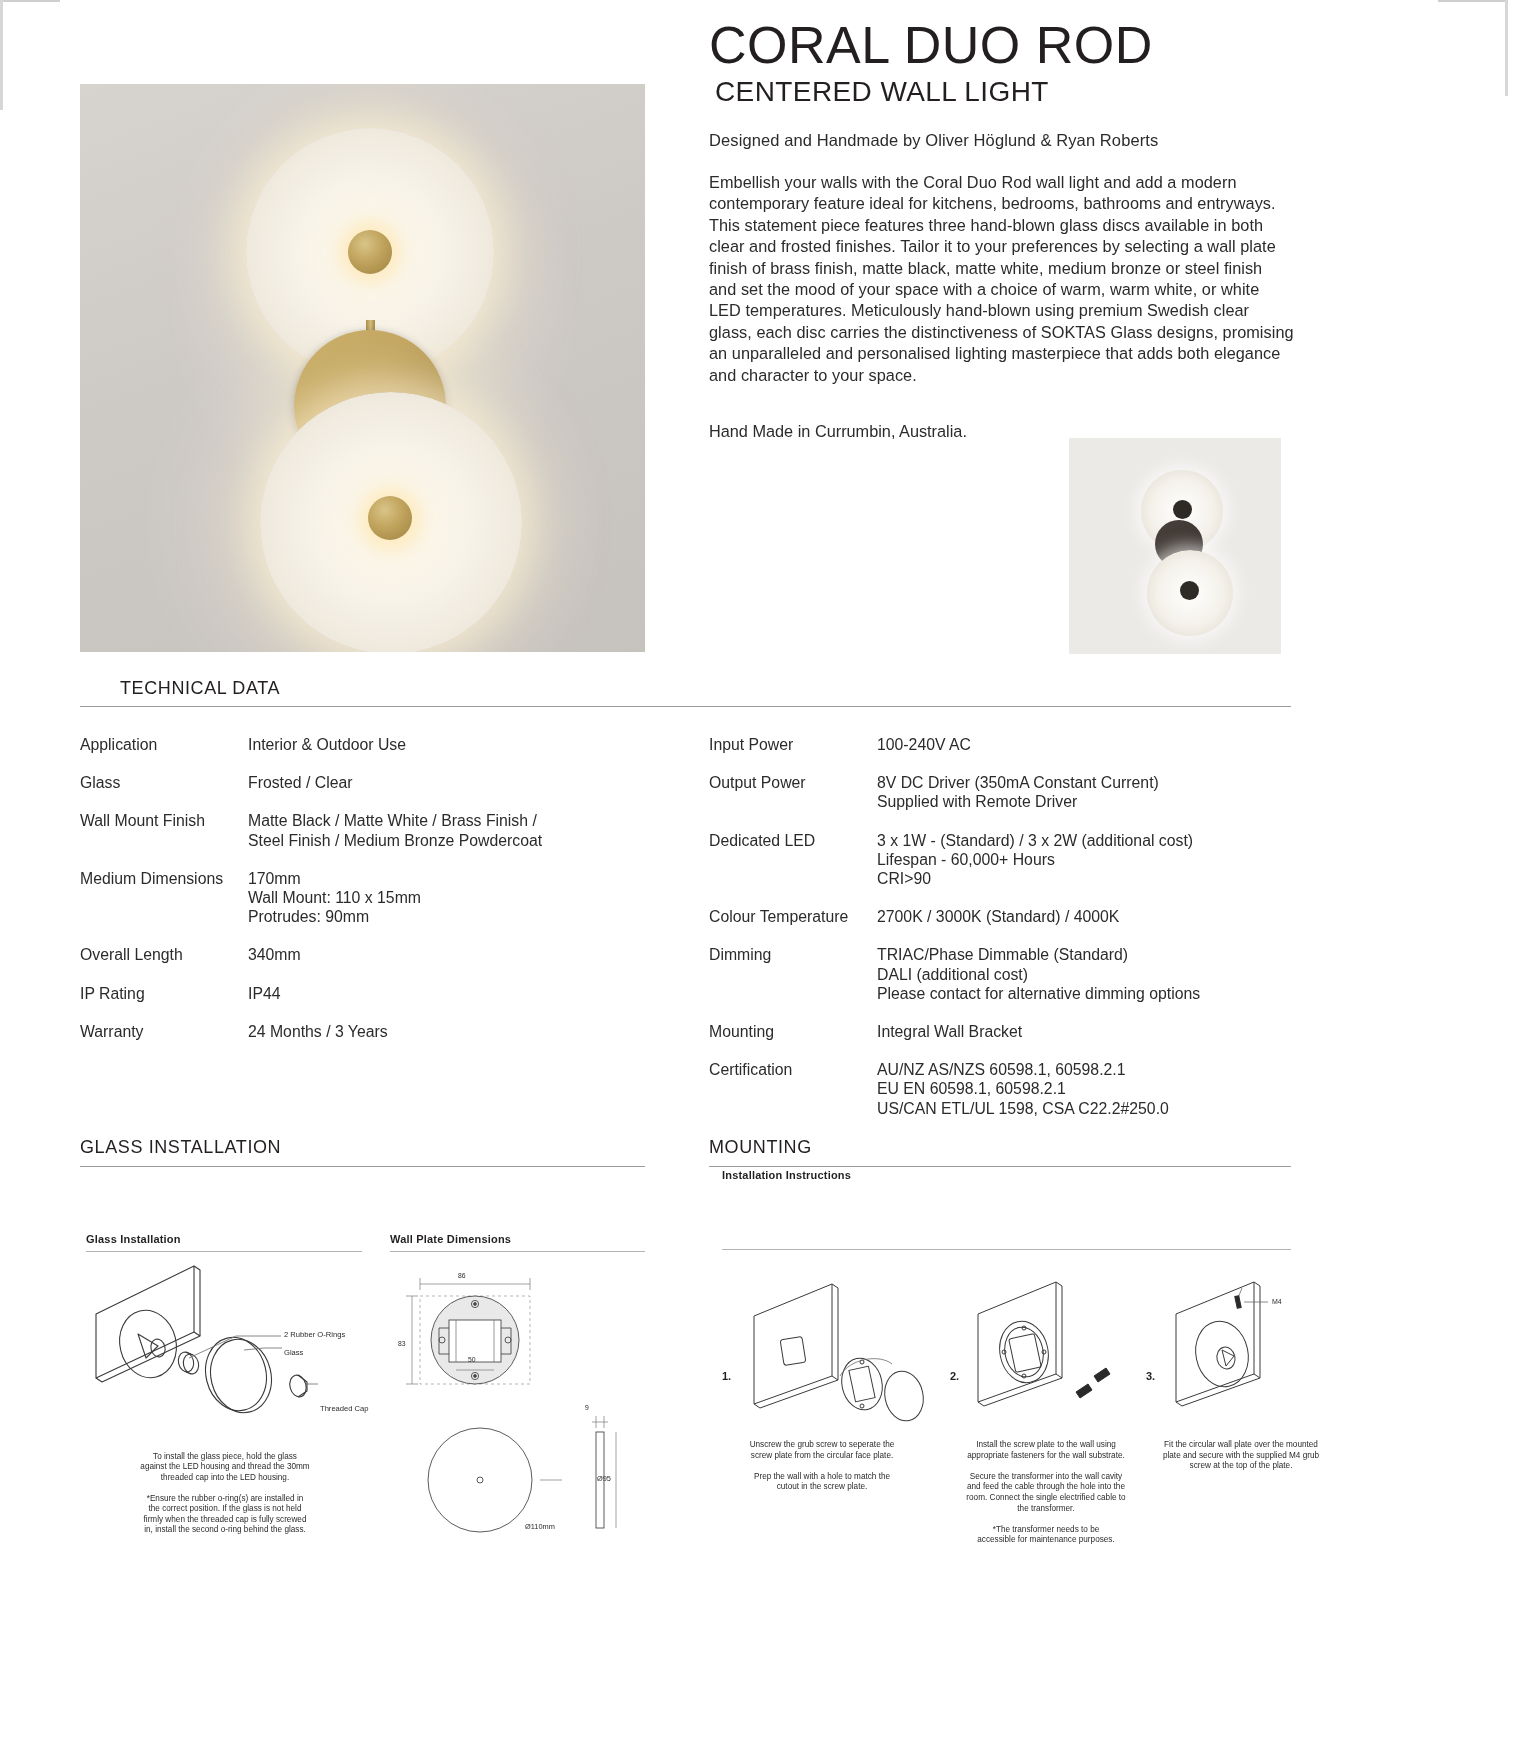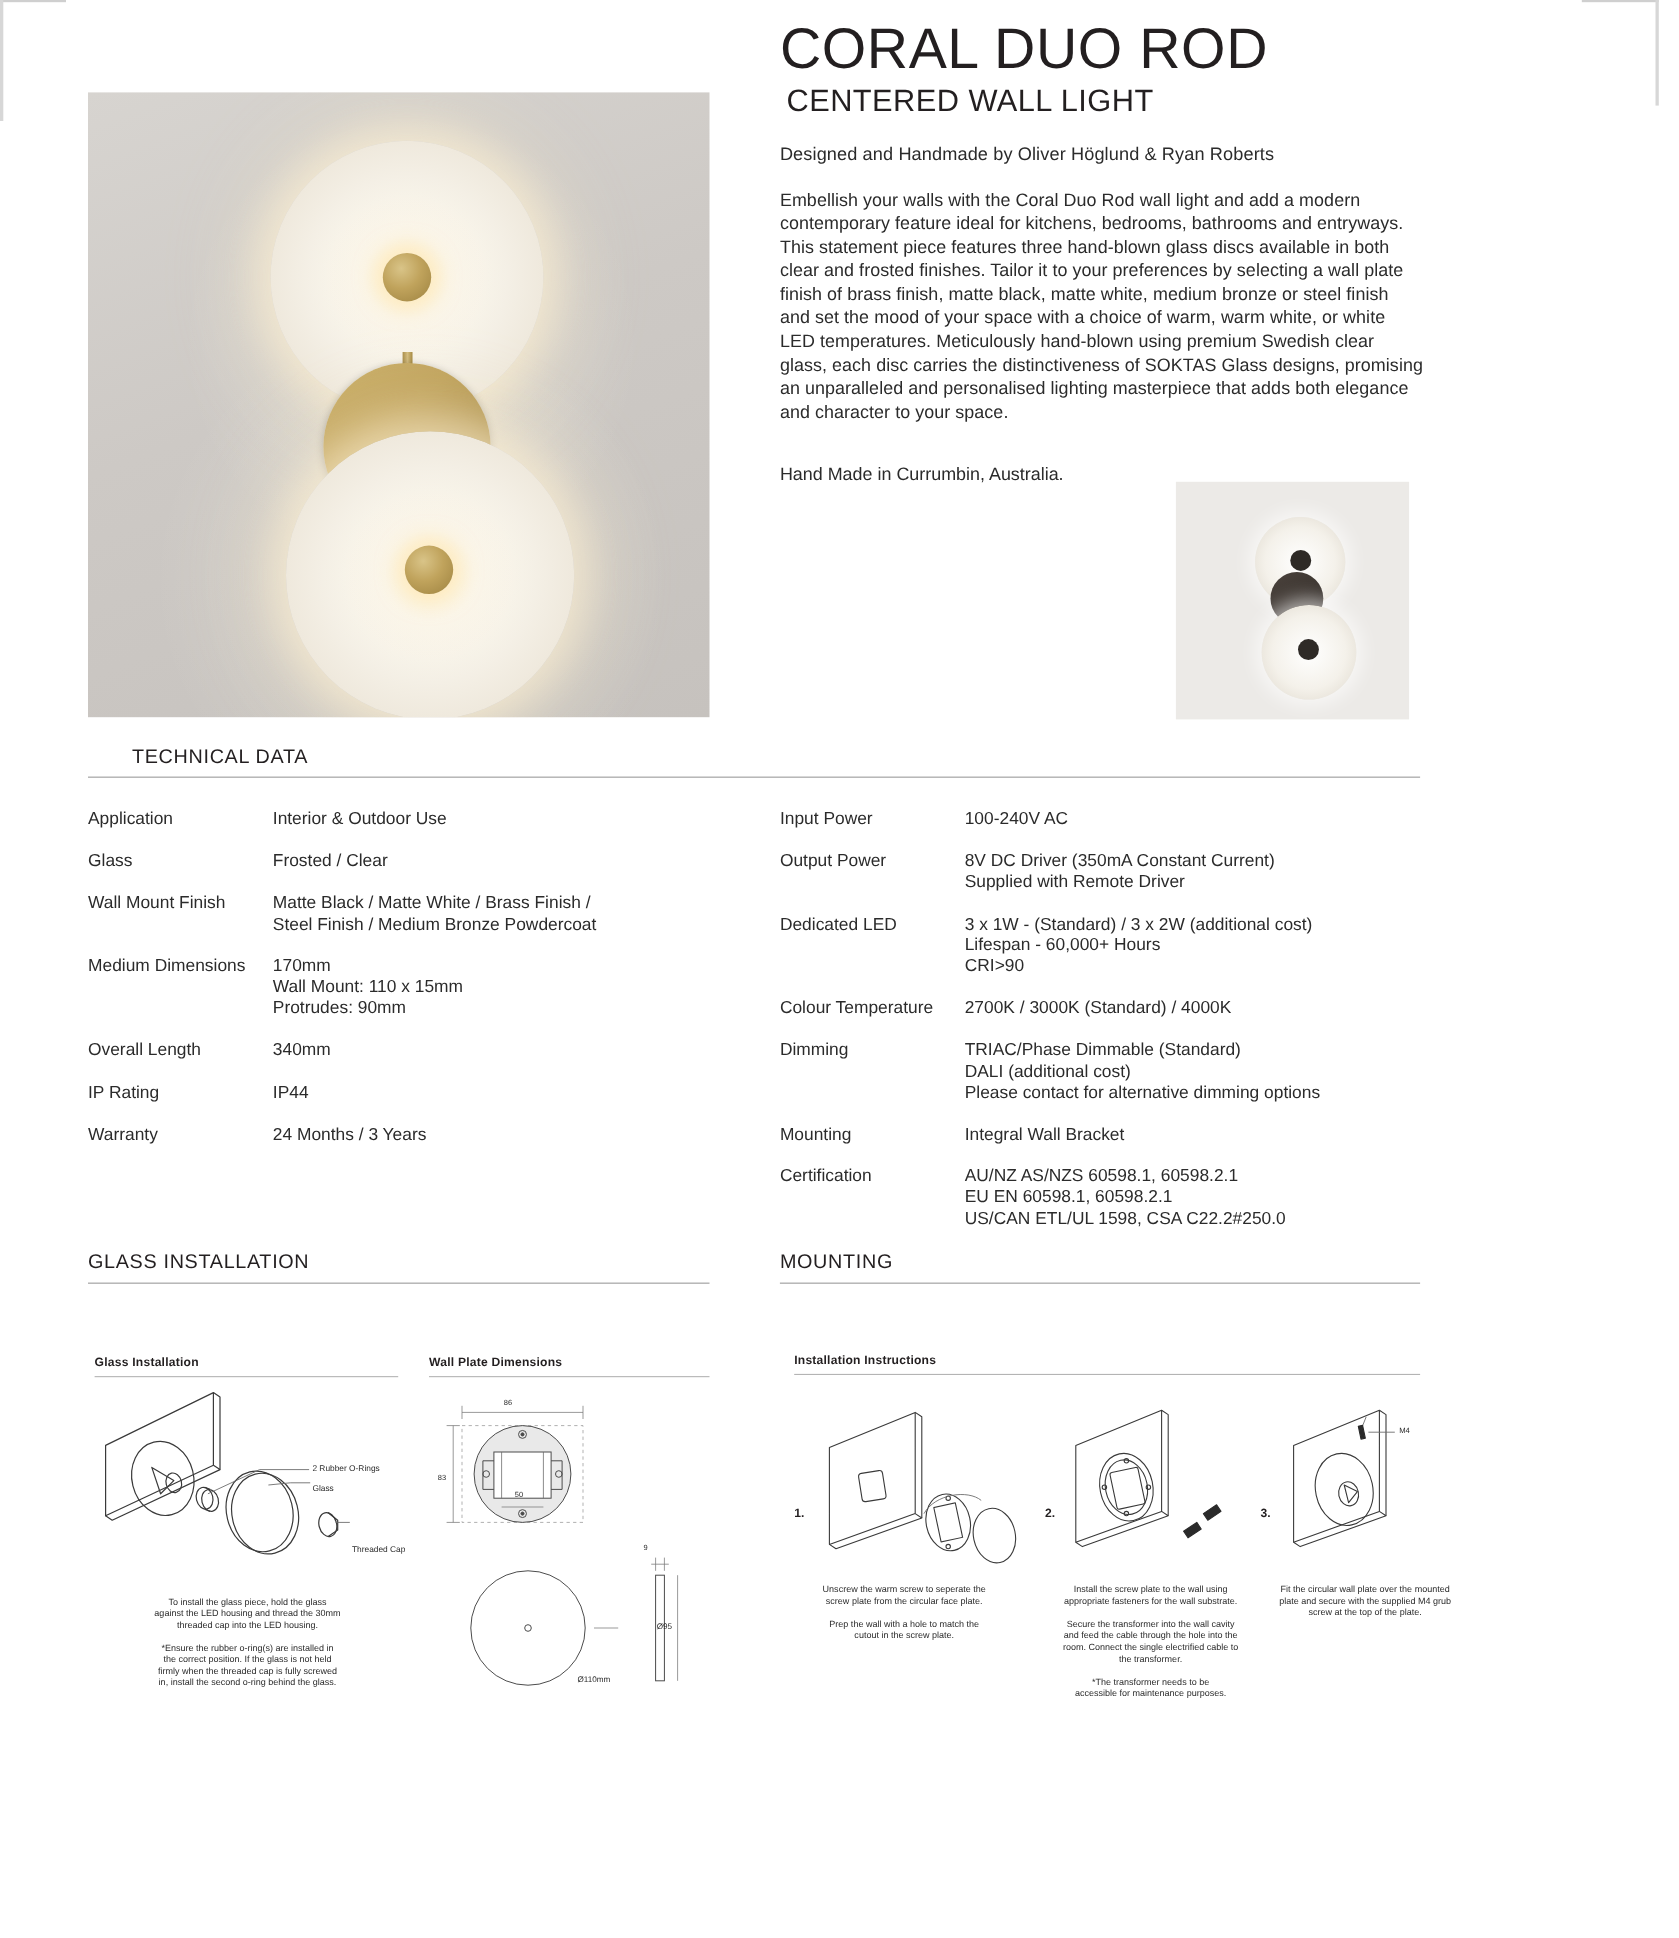--- a/index.html
+++ b/index.html
@@ -327,39 +327,39 @@
     </g>
   </svg>
 
   <div class="dg-lab" style="left:458px; top:1272px; font-size:6.8px;">86</div>
   <div class="dg-lab" style="left:398px; top:1340px; font-size:6.8px;">83</div>
   <div class="dg-lab" style="left:468px; top:1356px; font-size:6.8px;">50</div>
   <div class="dg-lab" style="left:525px; top:1474px; font-size:7.4px;margin-top:48px;">Ø110mm</div>
   <div class="dg-lab" style="left:585px; top:1404px; font-size:6.8px;">9</div>
   <div class="dg-lab" style="left:597px; top:1474px; font-size:7.4px;">Ø95</div>
 
-  <div class="dg-title" style="left:722px; top:1231px;">Installation Instructions</div>
+  <div class="dg-title" style="left:722px; top:1169px;">Installation Instructions</div>
   <div class="dg-rule" style="left:722px; top:1249px; width:569px;"></div>
 
   <div class="step-num" style="left:722px; top:1370px;">1.</div>
   <svg style="position:absolute; left:740px; top:1280px;" width="190" height="150" viewBox="0 0 190 150">
     <g fill="none" stroke="#3a3a3a" stroke-width="1" stroke-linejoin="round">
       <path d="M14 124 L14 36 L92 4 L92 96 Z"></path>
       <path d="M14 124 L20 128 L98 100 L92 96"></path>
       <path d="M92 4 L98 8 L98 100"></path>
       <rect x="42" y="58" width="22" height="26" rx="3" transform="rotate(-9 53 71)"></rect>
       <ellipse cx="122" cy="104" rx="20" ry="26" transform="rotate(-12 122 104)"></ellipse>
       <path d="M112 88 L132 88 L132 120 L112 120 Z" transform="rotate(-12 122 104)"></path>
       <circle cx="122" cy="82" r="2"></circle>
         <circle cx="122" cy="126" r="2"></circle>
       <ellipse cx="164" cy="116" rx="19" ry="25" transform="rotate(-12 164 116)"></ellipse>
       <path d="M100 96 C110 78 140 74 152 84" stroke="#6a6a6a" stroke-width="0.8"></path>
     </g>
   </svg>
-  <div class="step-txt" style="left:722px; top:1440px; width:200px; white-space:pre-line;">Unscrew the warm screw to seperate the
+  <div class="step-txt" style="left:722px; top:1440px; width:200px; white-space:pre-line;">Unscrew the grub screw to seperate the
 screw plate from the circular face plate.
 
 Prep the wall with a hole to match the
 cutout in the screw plate.</div>
 
   <div class="step-num" style="left:950px; top:1370px;">2.</div>
   <svg style="position:absolute; left:966px; top:1280px;" width="180" height="150" viewBox="0 0 180 150">
     <g fill="none" stroke="#3a3a3a" stroke-width="1" stroke-linejoin="round">
       <path d="M12 122 L12 34 L90 2 L90 94 Z"></path>
       <path d="M12 122 L18 126 L96 98 L90 94"></path>

